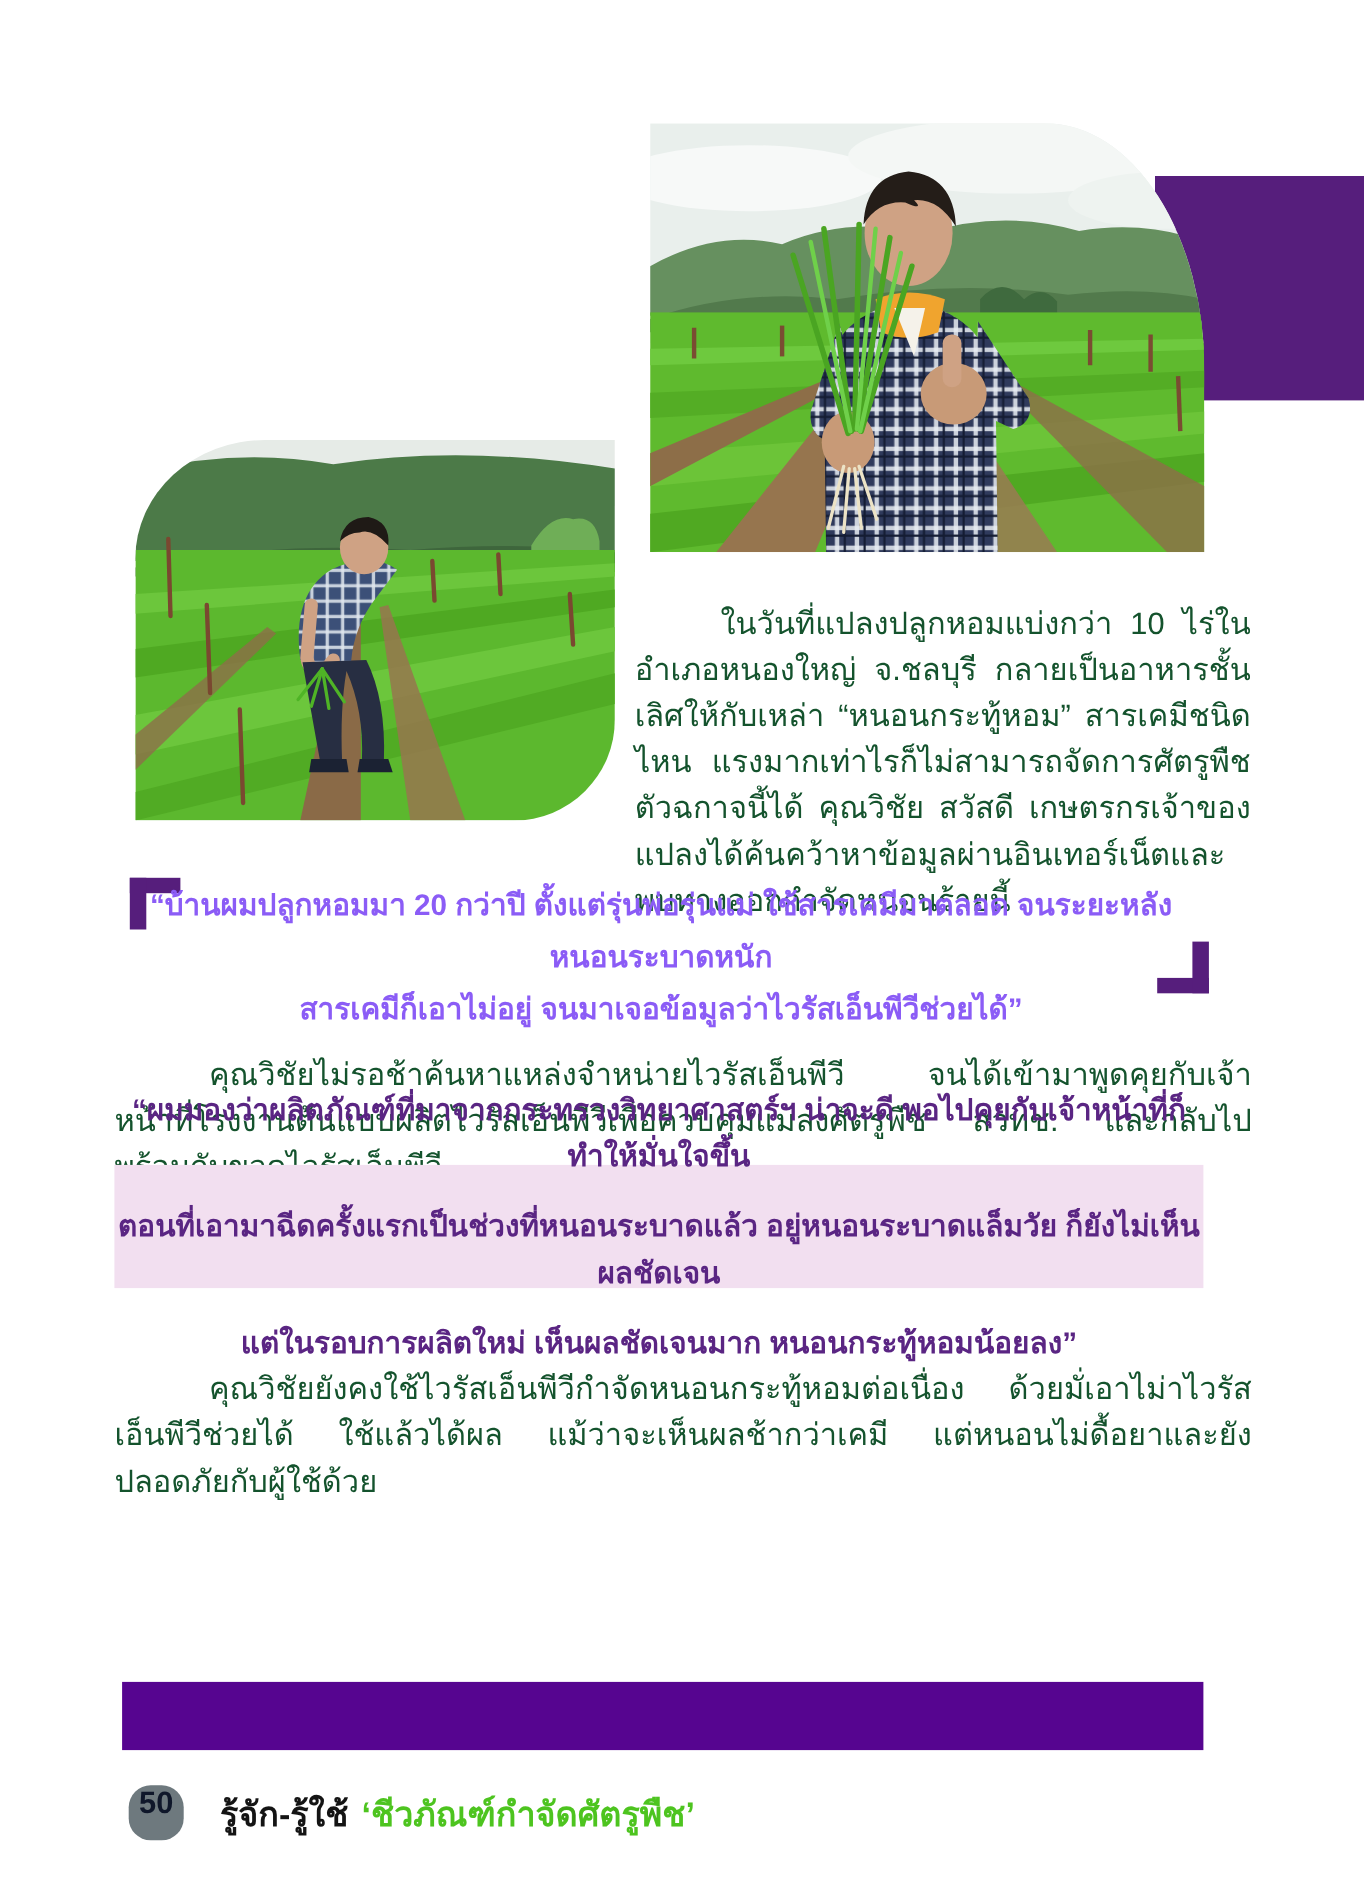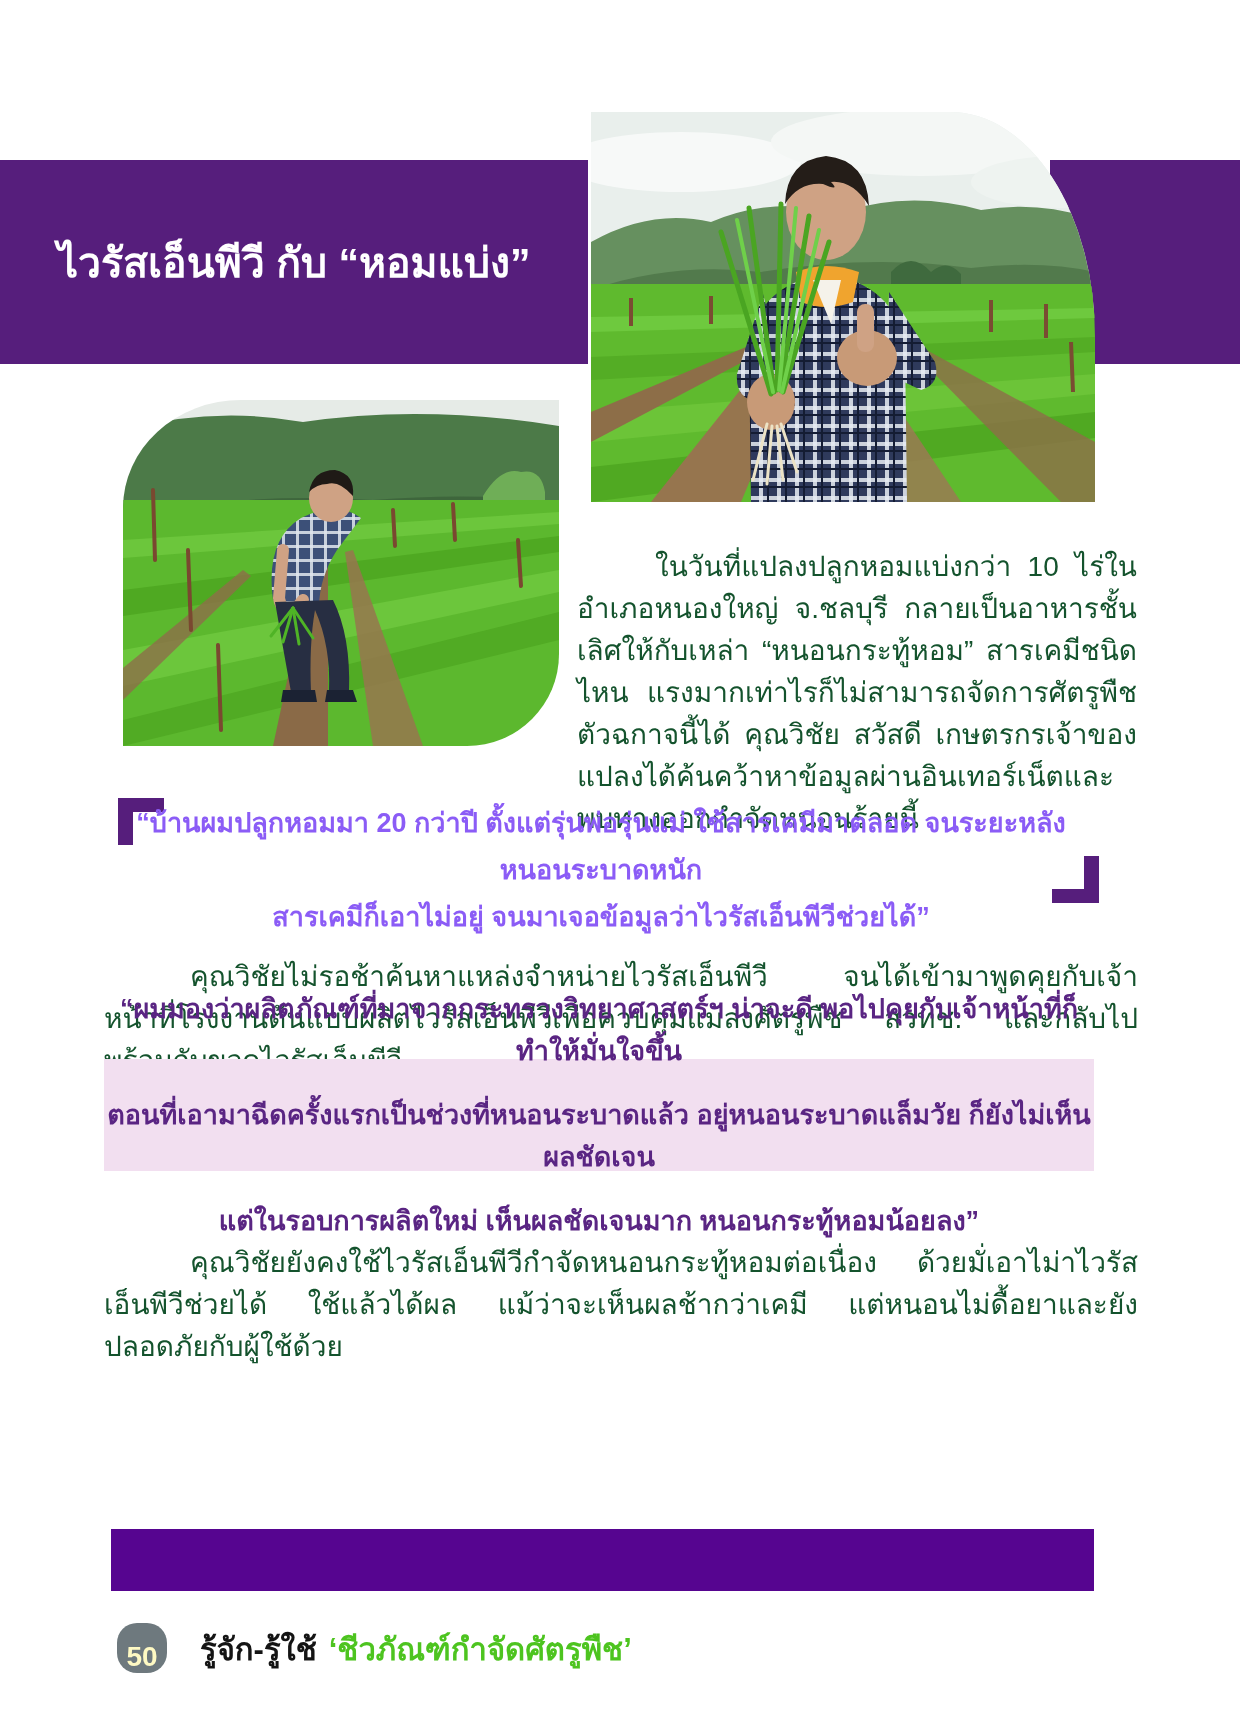--- a/index.html
+++ b/index.html
@@ -33,35 +33,32 @@
     border-left:15px solid #561E7C;border-top:14px solid #561E7C;box-sizing:border-box;}
   #bracket-close{left:1052px;top:856px;width:47px;height:47px;
     border-right:15px solid #561E7C;border-bottom:14px solid #561E7C;box-sizing:border-box;}
   
   #quote2{left:104px;top:1059px;width:990px;height:112px;background:#F2DFF0;
     display:flex;flex-direction:column;justify-content:center;gap:22px;}
   .q2line{color:#5A2583;font-size:27px;line-height:42px;font-weight:600;text-align:center;}
   
   #footer-band{left:111px;top:1529px;width:983px;height:62px;background:#560590;}
   #page-badge{left:117px;top:1623px;width:50px;height:50px;background:#6E797E;border-radius:20px;
-    display:flex;align-items:flex-end;justify-content:center;color:#fef9c3;font-size:28px;font-weight:bold;}
+    display:flex;align-items:flex-start;justify-content:center;color:#0f172a;font-size:28px;font-weight:bold;}
   #footer-line{left:189px;top:1628px;height:42px;display:flex;align-items:center;font-size:31px;font-weight:bold;margin-left:11px;}
   #footer-series-label{color:#141414;margin-right:12px;}
   #footer-series-title{color:#4DC41F;}
 </style>
 </head>
 <body>
 
 <div id="page">
 
   <div class="abs" id="band-right"></div>
 
-  <div class="abs" id="band-left">
-    <div id="page-title">ไวรัสเอ็นพีวี กับ “หอมแบ่ง”</div>
-  </div>
 
   <div class="abs" id="photo-standing">
     <svg class="photo-svg" viewBox="0 0 504 390" preserveAspectRatio="none">
       <defs>
         <pattern id="plaid1" patternUnits="userSpaceOnUse" width="18" height="18">
           <rect width="18" height="18" fill="#2f3a5c"></rect>
           <rect x="0" y="6" width="18" height="4" fill="#e8ecf2" opacity="0.85"></rect>
           <rect x="6" y="0" width="4" height="18" fill="#e8ecf2" opacity="0.85"></rect>
           <rect x="0" y="14" width="18" height="2" fill="#141c33"></rect>
           <rect x="14" y="0" width="2" height="18" fill="#141c33"></rect>

